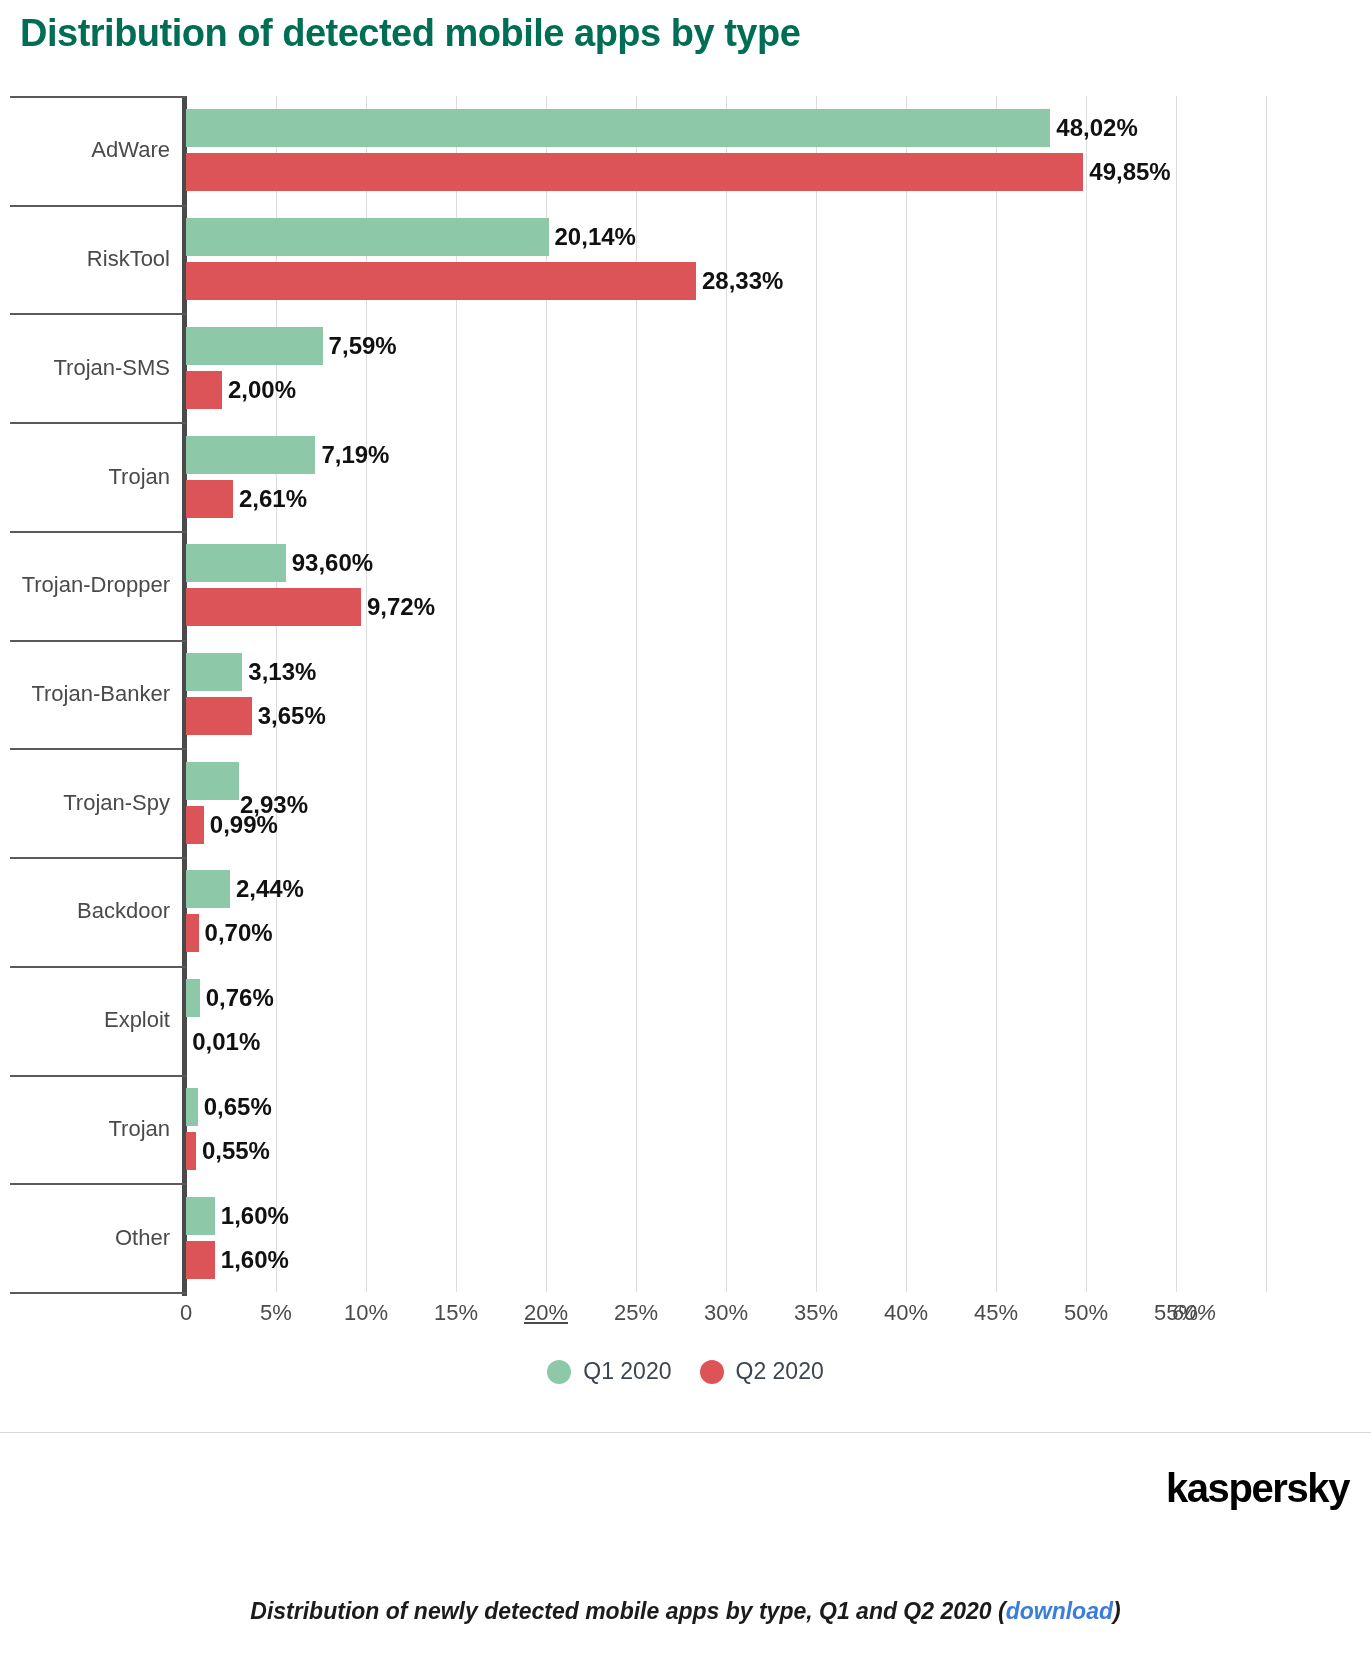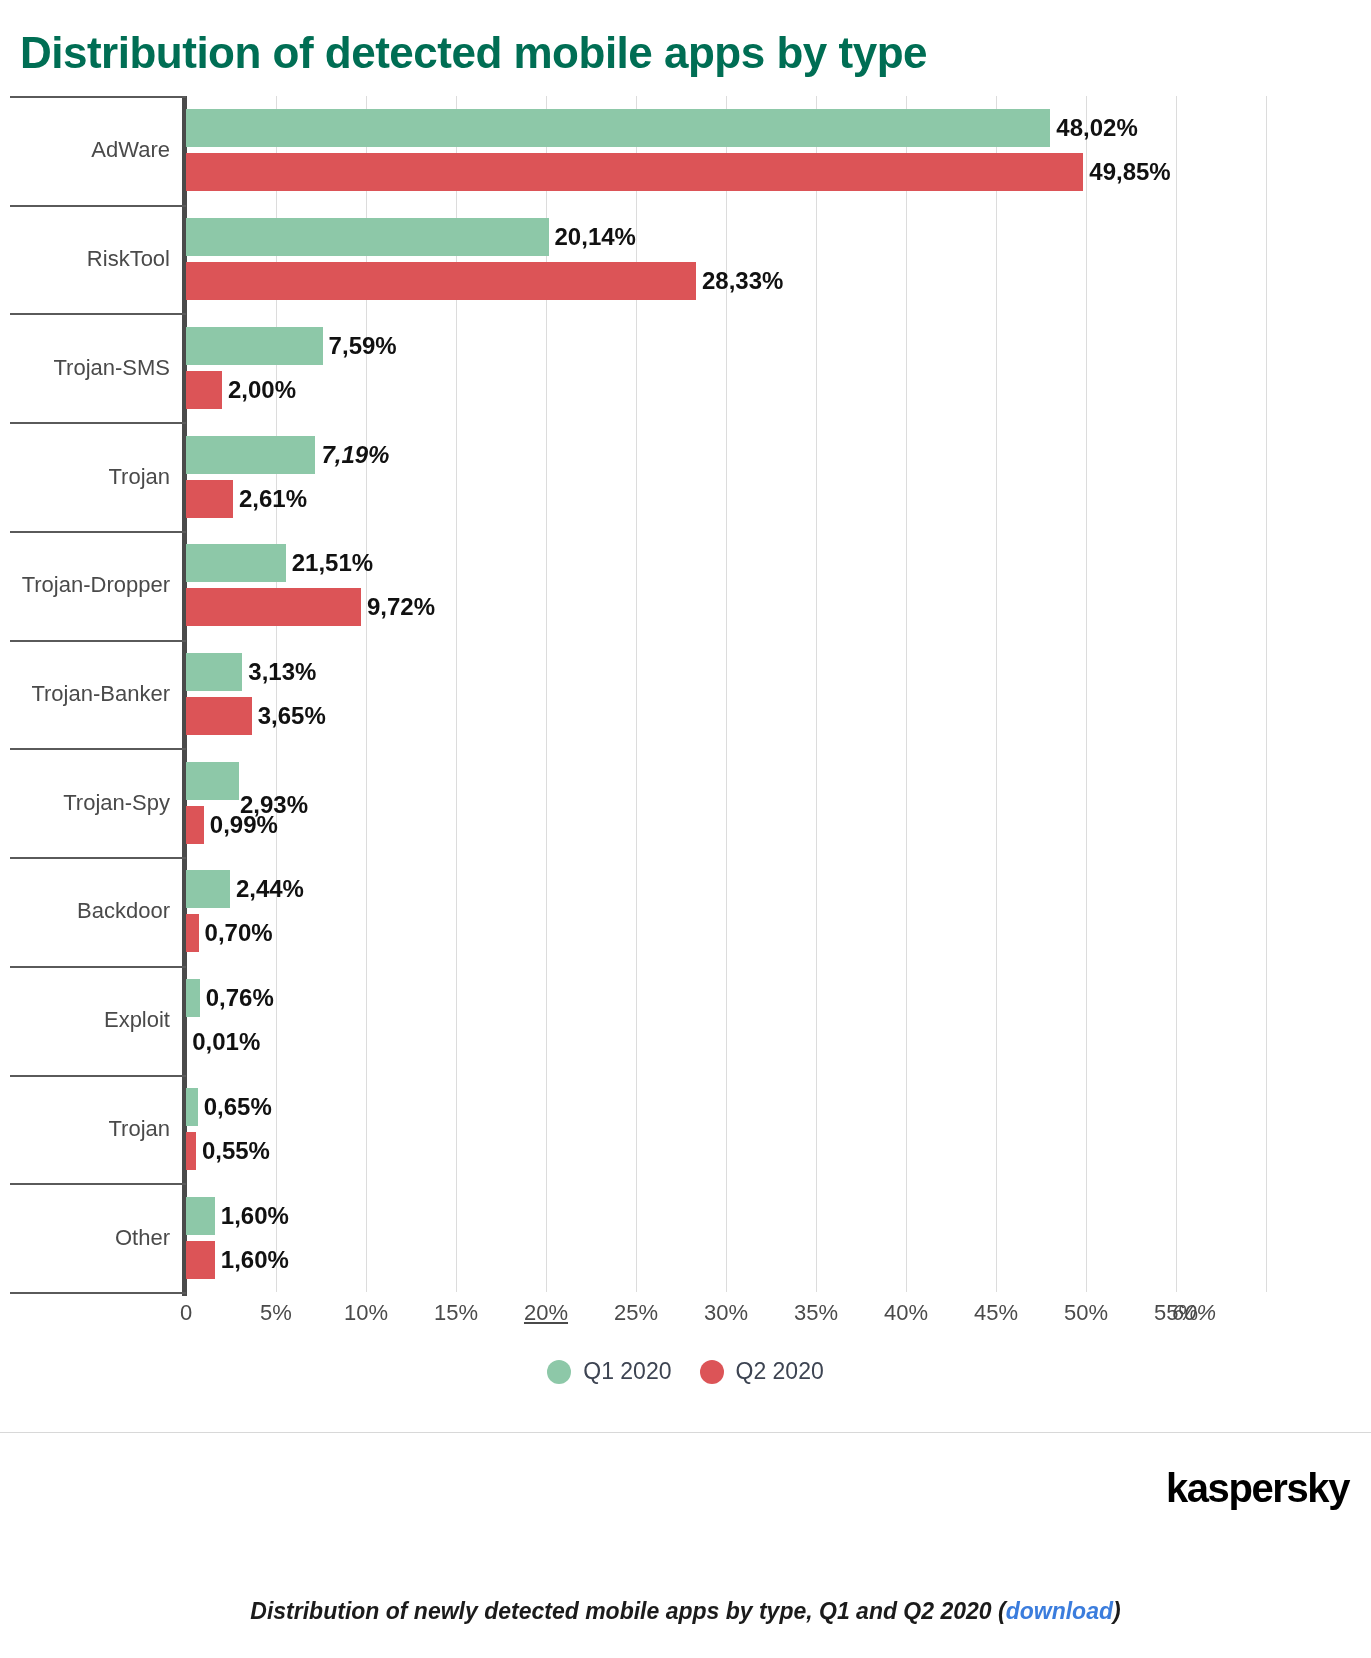--- a/index.html
+++ b/index.html
@@ -14,26 +14,25 @@
     position: relative;
     font-family: "Liberation Sans", sans-serif;
     overflow: hidden;
   }
 
   
   .chart-title {
     position: absolute;
     left: 20px;
     top: 12px;
-    font-size: 44px;
+    font-size: 38px;
     font-weight: bold;
     color: #006E54;
     letter-spacing: -0.5px;
     white-space: nowrap;
-    margin-top: 16px;
   }
 
   
   .plot-area {
     position: absolute;
     left: 186px;
     top: 96px;
     width: 1080px;
     height: 1196px;
   }
@@ -191,25 +190,25 @@
     <div class="bar-label" style="left: 897.3px; top: 57.3636px;">49,85%</div>
     <div class="bar q1" style="left: 0px; top: 122.091px; width: 362.52px; background: rgb(141, 200, 168);"></div>
     <div class="bar-label" style="left: 362.52px; top: 122.091px;">20,14%</div>
     <div class="bar q2" style="left: 0px; top: 166.091px; width: 509.94px; background: rgb(220, 84, 87);"></div>
     <div class="bar-label" style="left: 509.94px; top: 166.091px;">28,33%</div>
     <div class="bar q1" style="left: 0px; top: 230.818px; width: 136.62px; background: rgb(141, 200, 168);"></div>
     <div class="bar-label" style="left: 136.62px; top: 230.818px;">7,59%</div>
     <div class="bar q2" style="left: 0px; top: 274.818px; width: 36px; background: rgb(220, 84, 87);"></div>
     <div class="bar-label" style="left: 36px; top: 274.818px;">2,00%</div>
     <div class="bar q1" style="left: 0px; top: 339.545px; width: 129.42px; background: rgb(141, 200, 168);"></div>
-    <div class="bar-label" style="left: 129.42px; top: 339.545px; font-style: italic;">7,19%</div>
+    <div class="bar-label" style="left: 129.42px; top: 339.545px;">7,19%</div>
     <div class="bar q2" style="left: 0px; top: 383.545px; width: 46.98px; background: rgb(220, 84, 87);"></div>
     <div class="bar-label" style="left: 46.98px; top: 383.545px;">2,61%</div>
     <div class="bar q1" style="left: 0px; top: 448.273px; width: 99.72px; background: rgb(141, 200, 168);"></div>
-    <div class="bar-label" style="left: 99.72px; top: 448.273px;">21,51%</div>
+    <div class="bar-label" style="left: 99.72px; top: 448.273px;">93,60%</div>
     <div class="bar q2" style="left: 0px; top: 492.273px; width: 174.96px; background: rgb(220, 84, 87);"></div>
     <div class="bar-label" style="left: 174.96px; top: 492.273px;">9,72%</div>
     <div class="bar q1" style="left: 0px; top: 557px; width: 56.34px; background: rgb(141, 200, 168);"></div>
     <div class="bar-label" style="left: 56.34px; top: 557px;">3,13%</div>
     <div class="bar q2" style="left: 0px; top: 601px; width: 65.7px; background: rgb(220, 84, 87);"></div>
     <div class="bar-label" style="left: 65.7px; top: 601px;">3,65%</div>
     <div class="bar q1" style="left: 0px; top: 665.727px; width: 52.74px; background: rgb(141, 200, 168);"></div>
     <div class="bar-label" style="left: 48px; top: 665.727px; margin-top: 24px;">2,93%</div>
     <div class="bar q2" style="left: 0px; top: 709.727px; width: 17.82px; background: rgb(220, 84, 87);"></div>
     <div class="bar-label" style="left: 17.82px; top: 709.727px;">0,99%</div>

